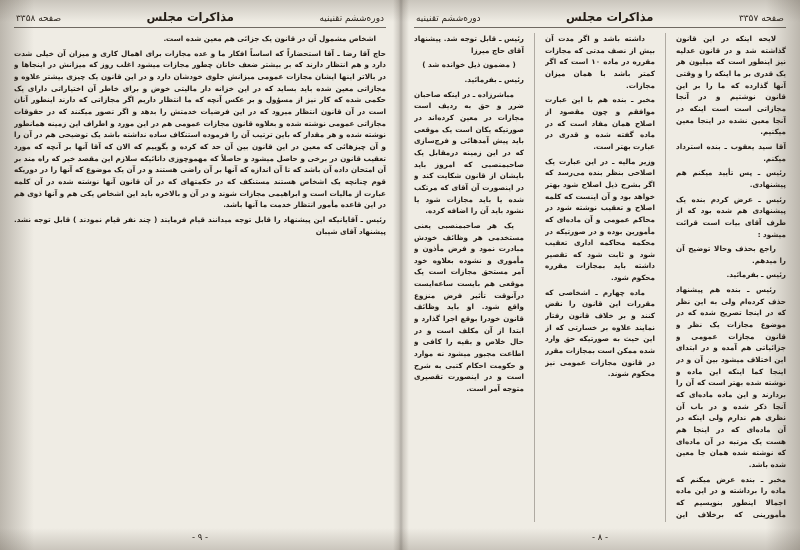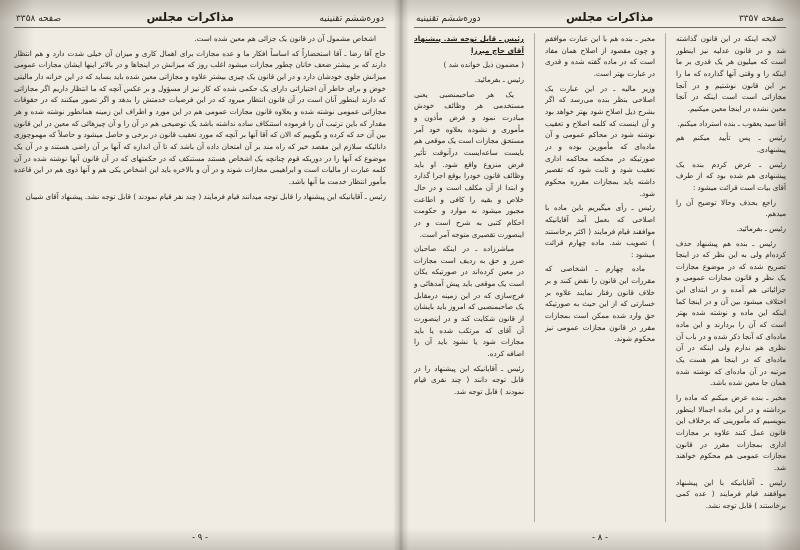--- a/index.html
+++ b/index.html
@@ -110,24 +110,25 @@
     flex: 1 1 0;
     font-size: 7.2px;
     line-height: 1.62;
     text-align: justify;
     overflow: hidden;
   }
   .col.wide { flex: 1.06 1 0; }
   .col p {
     margin: 0 0 3px 0;
     text-indent: 10px;
+    font-weight: bold;
   }
   .col p.speaker { text-indent: 0; }
-  .col p.center { text-align: right; text-indent: 0; }
-  .col .lead { font-weight: bold; text-decoration: underline; }
+  .col p.center { text-align: center; text-indent: 0; }
+  .col .lead { font-weight: bold; }
 
   .col-divider {
     width: 1px;
     background: #3a3028;
     opacity: 0.35;
     flex: 0 0 1px;
   }
 
   .folio {
     position: absolute;
@@ -151,29 +152,28 @@
       <div class="head-mid">مذاکرات مجلس</div>
       <div class="head-side">صفحه ۳۳۵۷</div>
     </div>
     <div class="rule"></div>
 
     <div class="cols">
       <div class="col">
         <p class="speaker lead">رئیس ـ قابل توجه شد. پیشنهاد آقای حاج میرزا</p>
         <p class="center">( مضمون ذیل خوانده شد )</p>
         <p class="speaker">رئیس ـ بفرمائید.</p>
+        <p>مباشرزاده ـ در اینکه صاحبان ضرر و حق به ردیف است مجازات در معین کرده‌اند در صورتیکه یکان است یک موقعی باید پیش آمدهائی و فرج‌سازی که در این زمینه درمقابل یک صاحبمنصبی که امروز باید بایشان از قانون شکایت کند و در اینصورت آن آقای که مرتکب شده یا باید مجازات شود یا نشود باید آن را اضافه کرده.</p>
         <p>یک هر صاحبمنصبی یعنی مستخدمی هر وظائف خودش مبادرت نمود و فرض مأذون و مأموری و نشوده بعلاوه خود آمر مستحق مجازات است یک موقعی هم بایست ساعه‌ایست درآنوقت تأثیر فرض منزوع واقع شود. او باید وظائف قانون خودرا بوقع اجرا گذارد و ابتدا از آن مکلف است و در حال خلاص و بقیه را کافی و اطاعت مجبور میشود نه موارد و حکومت احکام کتبی به شرح است و در اینصورت تقصیری متوجه آمر است.</p>
-        <p>مباشرزاده ـ در اینکه صاحبان ضرر و حق به ردیف است مجازات در معین کرده‌اند در صورتیکه یکان است یک موقعی باید پیش آمدهائی و فرج‌سازی که در این زمینه درمقابل یک صاحبمنصبی که امروز باید بایشان از قانون شکایت کند و در اینصورت آن آقای که مرتکب شده یا باید مجازات شود یا نشود باید آن را اضافه کرده.</p>
-        <p class="speaker">رئیس ـ آقایانیکه این پیشنهاد را در قابل توجه دانند ( چند نفری قیام نمودند ) قابل توجه شد.</p>
       </div>
       <div class="col-divider"></div>
       <div class="col">
+        <p>داشته باشد و اگر مدت آن بیش از نصف مدتی که مجازات مقرره در ماده ۱۰ است که اگر کمتر باشد با همان میزان مجازات.</p>
         <p class="speaker">مخبر ـ بنده هم با این عبارت موافقم و چون مقصود از اصلاح همان مفاد است که در ماده گفته شده و قدری در عبارت بهتر است.</p>
         <p class="speaker">وزیر مالیه ـ در این عبارت یک اصلاحی بنظر بنده می‌رسد که اگر بشرح ذیل اصلاح شود بهتر خواهد بود و آن اینست که کلمه اصلاح و تعقیب نوشته شود در محاکم عمومی و آن ماده‌ای که مأمورین بوده و در صورتیکه در محکمه محاکمه اداری تعقیب شود و ثابت شود که تقصیر داشته باید بمجازات مقرره محکوم شود.</p>
-        <p class="speaker">رئیس ـ رأی میگیریم باین ماده با اصلاحی که بعمل آمد آقایانیکه موافقند قیام فرمایند ( اکثر برخاستند ) تصویب شد. ماده چهارم قرائت میشود :</p>
         <p>ماده چهارم ـ اشخاصی که مقررات این قانون را نقض کنند و بر خلاف قانون رفتار نمایند علاوه بر خسارتی که از این حیث به صورتیکه حق وارد شده ممکن است بمجازات مقرر در قانون مجازات عمومی نیز محکوم شوند.</p>
       </div>
       <div class="col-divider"></div>
       <div class="col">
         <p>لایحه اینکه در این قانون گذاشته شد و در قانون عدلیه نیز اینطور است که میلیون هر یک قدری بر ما اینکه را و وقتی آنها گذارده که ما را بر این قانون نوشتیم و در آنجا مجازاتی است است اینکه در آنجا معین نشده در اینجا معین میکنیم.</p>
         <p class="speaker">آقا سید یعقوب ـ بنده استرداد میکنم.</p>
         <p class="speaker">رئیس ـ پس تأیید میکنم هم پیشنهادی.</p>
         <p class="speaker">رئیس ـ عرض کردم بنده یک پیشنهادی هم شده بود که از طرف آقای بیات است قرائت میشود :</p>
         <p>راجع بحذف وحالا توضیح آن را میدهم.</p>
         <p class="speaker">رئیس ـ بفرمائید.</p>

